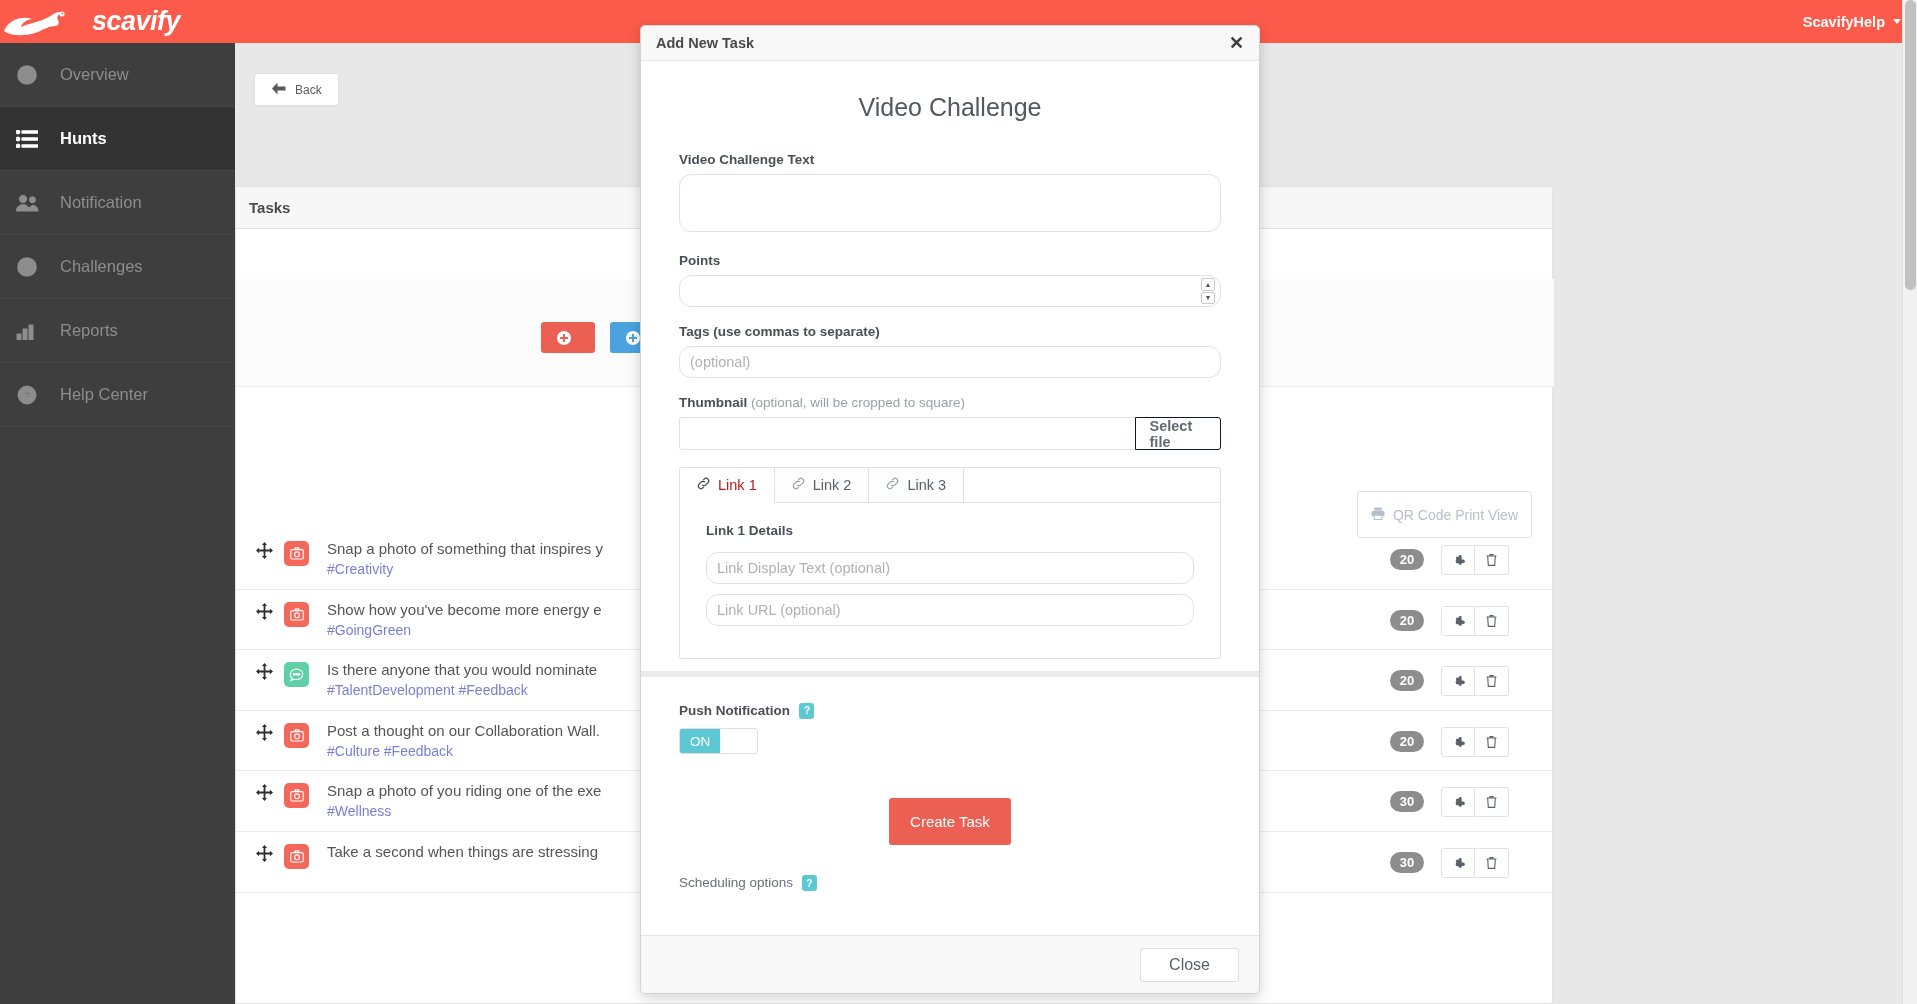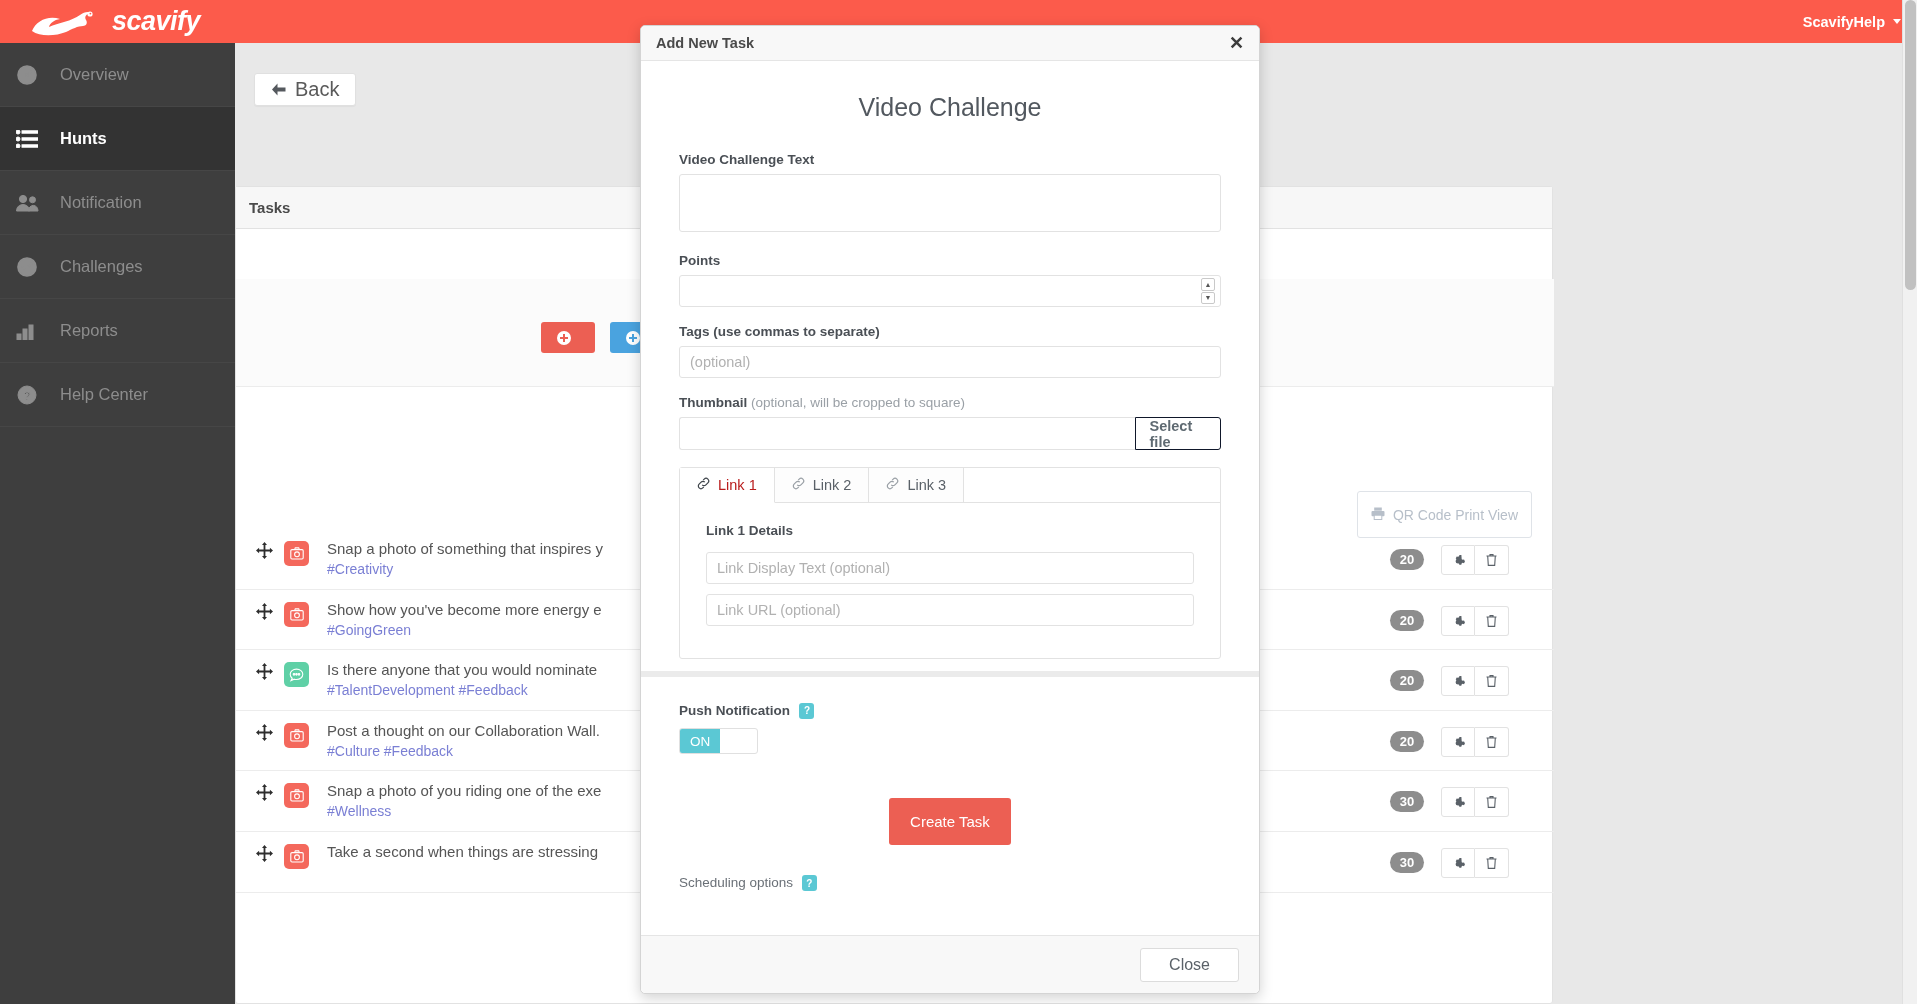--- a/index.html
+++ b/index.html
@@ -11,21 +11,21 @@
   }
 
   
   .topbar {
     position: absolute; top: 0; left: 0;
     width: 1917px; height: 43px;
     background: #fc5b4b;
     display: flex; align-items: center;
     z-index: 30;
   }
-  .logo-wrap { display: flex; align-items: center; padding-left: 28px; gap: 10px; }
+  .logo-wrap { display: flex; align-items: center; gap: 18px; }
   .logo-mark { width: 74px; height: 30px; }
   .logo-text {
     color: #ffffff; font-size: 27px; font-style: italic;
     font-weight: bold; letter-spacing: -0.5px;
   }
   .topbar-right {
     margin-left: auto; padding-right: 16px;
     display: flex; align-items: center; gap: 8px;
     color: #ffffff; font-size: 14.5px; font-weight: bold;
     cursor: pointer;
@@ -66,21 +66,21 @@
     position: absolute; top: 43px; left: 235px;
     width: 1682px; height: 961px;
     background: #e8e8e8;
     overflow: hidden;
   }
   .back-btn {
     position: absolute; top: 30px; left: 19px;
     height: 33px; padding: 0 16px;
     background: #fff; border: 1px solid #e0e0e0; border-radius: 3px;
     display: flex; align-items: center; gap: 9px;
-    font-size: 20px; color: #5a5a5a; cursor: pointer;
+    font-size: 12px; color: #5a5a5a; cursor: pointer;
     box-shadow: 0 1px 1px rgba(0,0,0,.04);
   }
   .launch-btn {
     position: absolute; top: 140px; left: 945px;
     height: 33px; padding: 0 16px;
     background: #fff; border: 1px solid #ddd; border-radius: 3px;
     display: flex; align-items: center;
     font-size: 14.5px; color: #4a90c4; cursor: pointer;
   }
 
@@ -199,21 +199,21 @@
   .m-big-title {
     text-align: center; font-size: 25px; color: #52585f;
     font-weight: normal; margin: 10px 0 30px 0;
   }
   .f-label {
     font-size: 13.5px; font-weight: bold; color: #4a4f55;
     margin-bottom: 7px; display: block;
   }
   .f-label .muted { font-weight: normal; color: #9aa0a6; }
   .f-input, .f-area {
-    width: 100%; border: 1px solid #e2e2e2; border-radius: 3px;
+    width: 100%; border: 1px solid #e2e2e2; border-radius: 12px;
     background: #fff; font-size: 14.5px; color: #555;
     font-family: "Liberation Sans", sans-serif;
     padding: 7px 10px; outline: none;
   }
   .f-input::placeholder, .f-area::placeholder { color: #b1b1b1; }
   .f-area { height: 58px; resize: none; }
   .f-group { margin-bottom: 17px; }
 
   .spinwrap { position: relative; }
   .spin {

